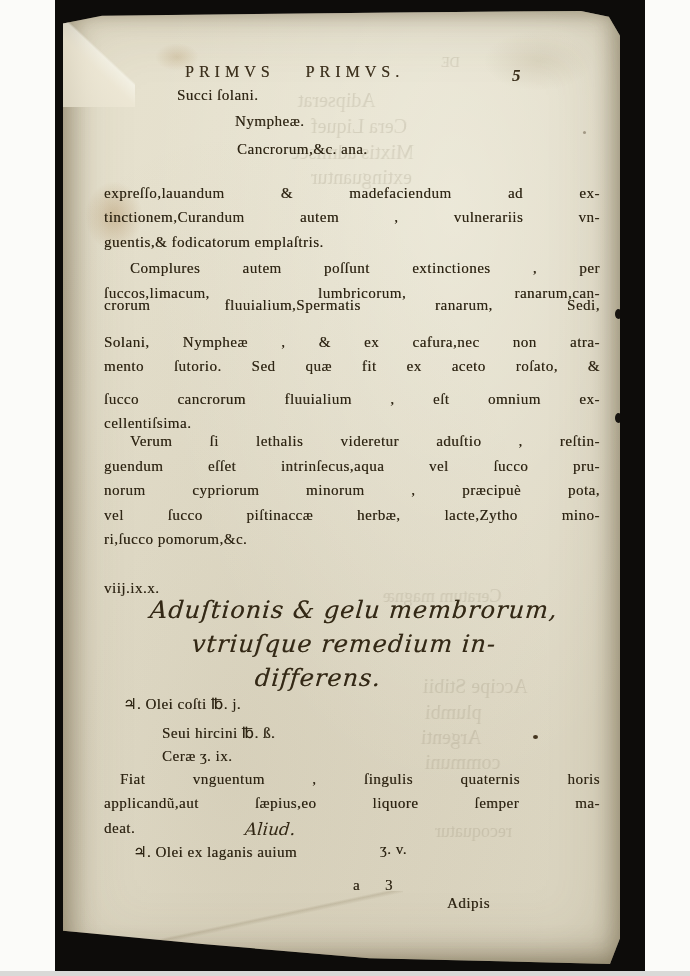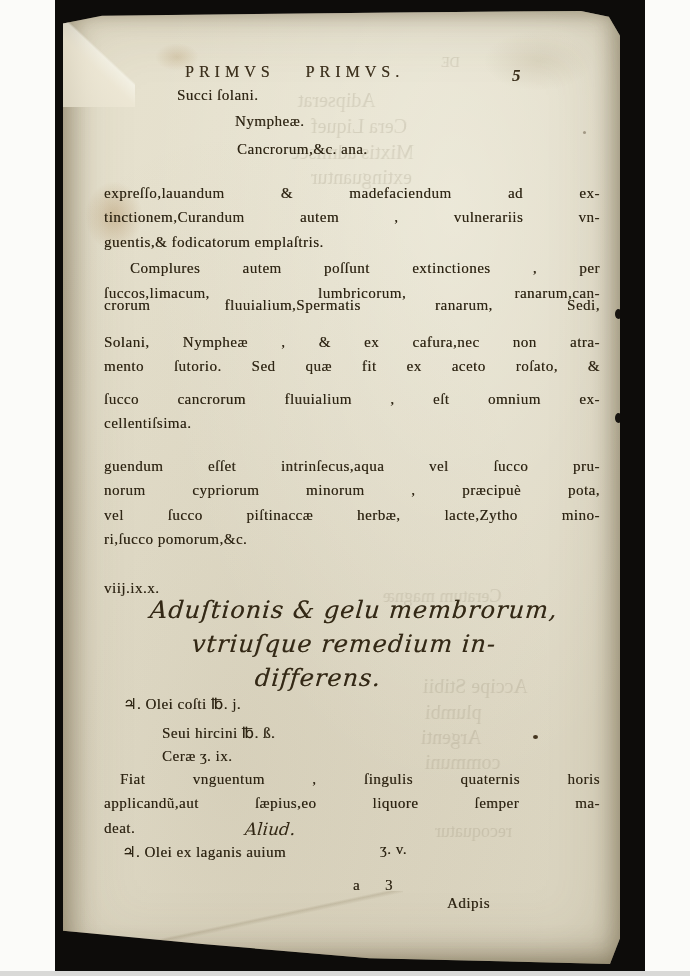--- a/index.html
+++ b/index.html
@@ -112,41 +112,42 @@
     <div class="bl" style="left:41px; top:219px;">guentis,&amp; fodicatorum emplaſtris.</div>
 
     <div class="bl just" style="left:67px; top:245px; width:470px;">Complures autem poſſunt extinctiones , per</div>
     <div class="bl just" style="left:41px; top:270px; width:496px;">ſuccos,limacum, lumbricorum, ranarum,can-</div>
     <div class="bl just" style="left:41px; top:282px; width:496px;">crorum fluuialium,Spermatis ranarum, Sedi,</div>
     <div class="bl just" style="left:41px; top:319px; width:496px;">Solani, Nympheæ , &amp; ex cafura,nec non atra-</div>
     <div class="bl just" style="left:41px; top:343px; width:496px;">mento ſutorio. Sed quæ fit ex aceto roſato, &amp;</div>
     <div class="bl just" style="left:41px; top:376px; width:496px;">ſucco cancrorum fluuialium , eſt omnium ex-</div>
     <div class="bl" style="left:41px; top:392px;margin-top:8px;">cellentiſsima.</div>
 
+    <div class="bl just" style="left:67px; top:418px; width:470px;">Verum ſi lethalis videretur aduſtio , reſtin-</div>
     <div class="bl just" style="left:41px; top:443px; width:496px;">guendum eſſet intrinſecus,aqua vel ſucco pru-</div>
     <div class="bl just" style="left:41px; top:467px; width:496px;">norum cypriorum minorum , præcipuè pota,</div>
     <div class="bl just" style="left:41px; top:492px; width:496px;">vel ſucco piſtinaccæ herbæ, lacte,Zytho mino-</div>
     <div class="bl" style="left:41px; top:516px;">ri,ſucco pomorum,&amp;c.</div>
 
     <div class="bl" style="left:41px; top:565px;">viij.ix.x.</div>
 
     <div class="script" style="left:87px;  top:585px;">Aduſtionis &amp; gelu membrorum,</div>
     <div class="script" style="left:129px; top:619px;">vtriuſque remedium in-</div>
     <div class="script" style="left:192px; top:653px;">differens.</div>
 
     <div class="bl" style="left:60px; top:681px;">♃. Olei coſti ℔. j.</div>
     <div class="bl" style="left:99px; top:710px;">Seui hircini ℔. ß.</div>
     <div class="bl" style="left:99px; top:733px;">Ceræ ʒ. ix.</div>
 
     <div class="bl just" style="left:57px; top:756px; width:480px;">Fiat vnguentum , ſingulis quaternis horis</div>
     <div class="bl just" style="left:41px; top:780px; width:496px;">applicandũ,aut ſæpius,eo liquore ſemper ma-</div>
     <div class="bl" style="left:41px; top:805px;">deat.</div>
     <div class="aliud" style="left:182px; top:808px;">Aliud.</div>
 
-    <div class="bl" style="left:59px;  top:829px;">♃. Olei ex laganis auium</div>
+    <div class="bl" style="left:70px;  top:829px;">♃. Olei ex laganis auium</div>
     <div class="bl" style="left:317px; top:826px;">ʒ. v.</div>
 
     <div class="bl" style="left:290px; top:862px;">a</div>
     <div class="bl" style="left:322px; top:862px;">3</div>
     <div class="bl" style="left:384px; top:880px;">Adipis</div>
   </div>
 
   <div class="bottom-strip"></div>
 </div>
 

